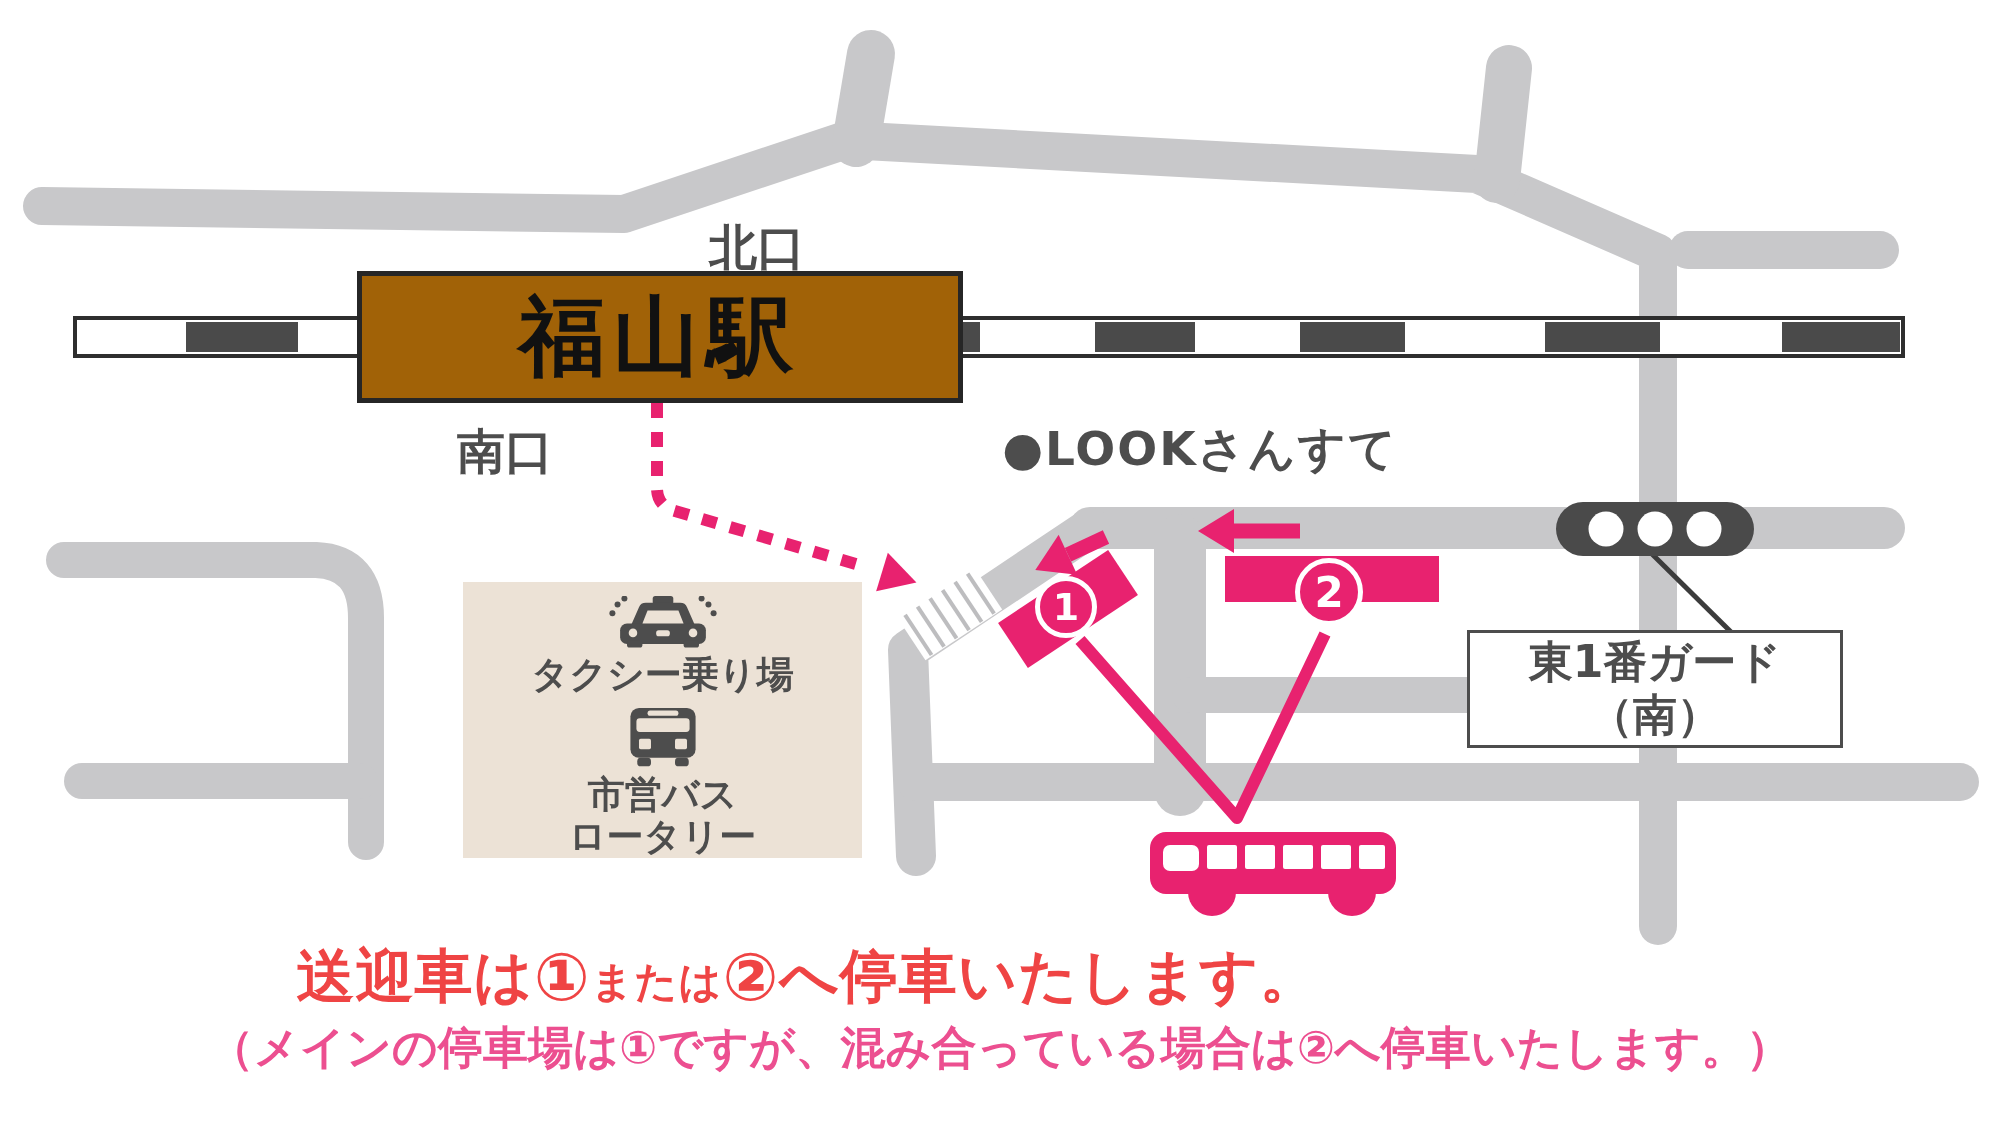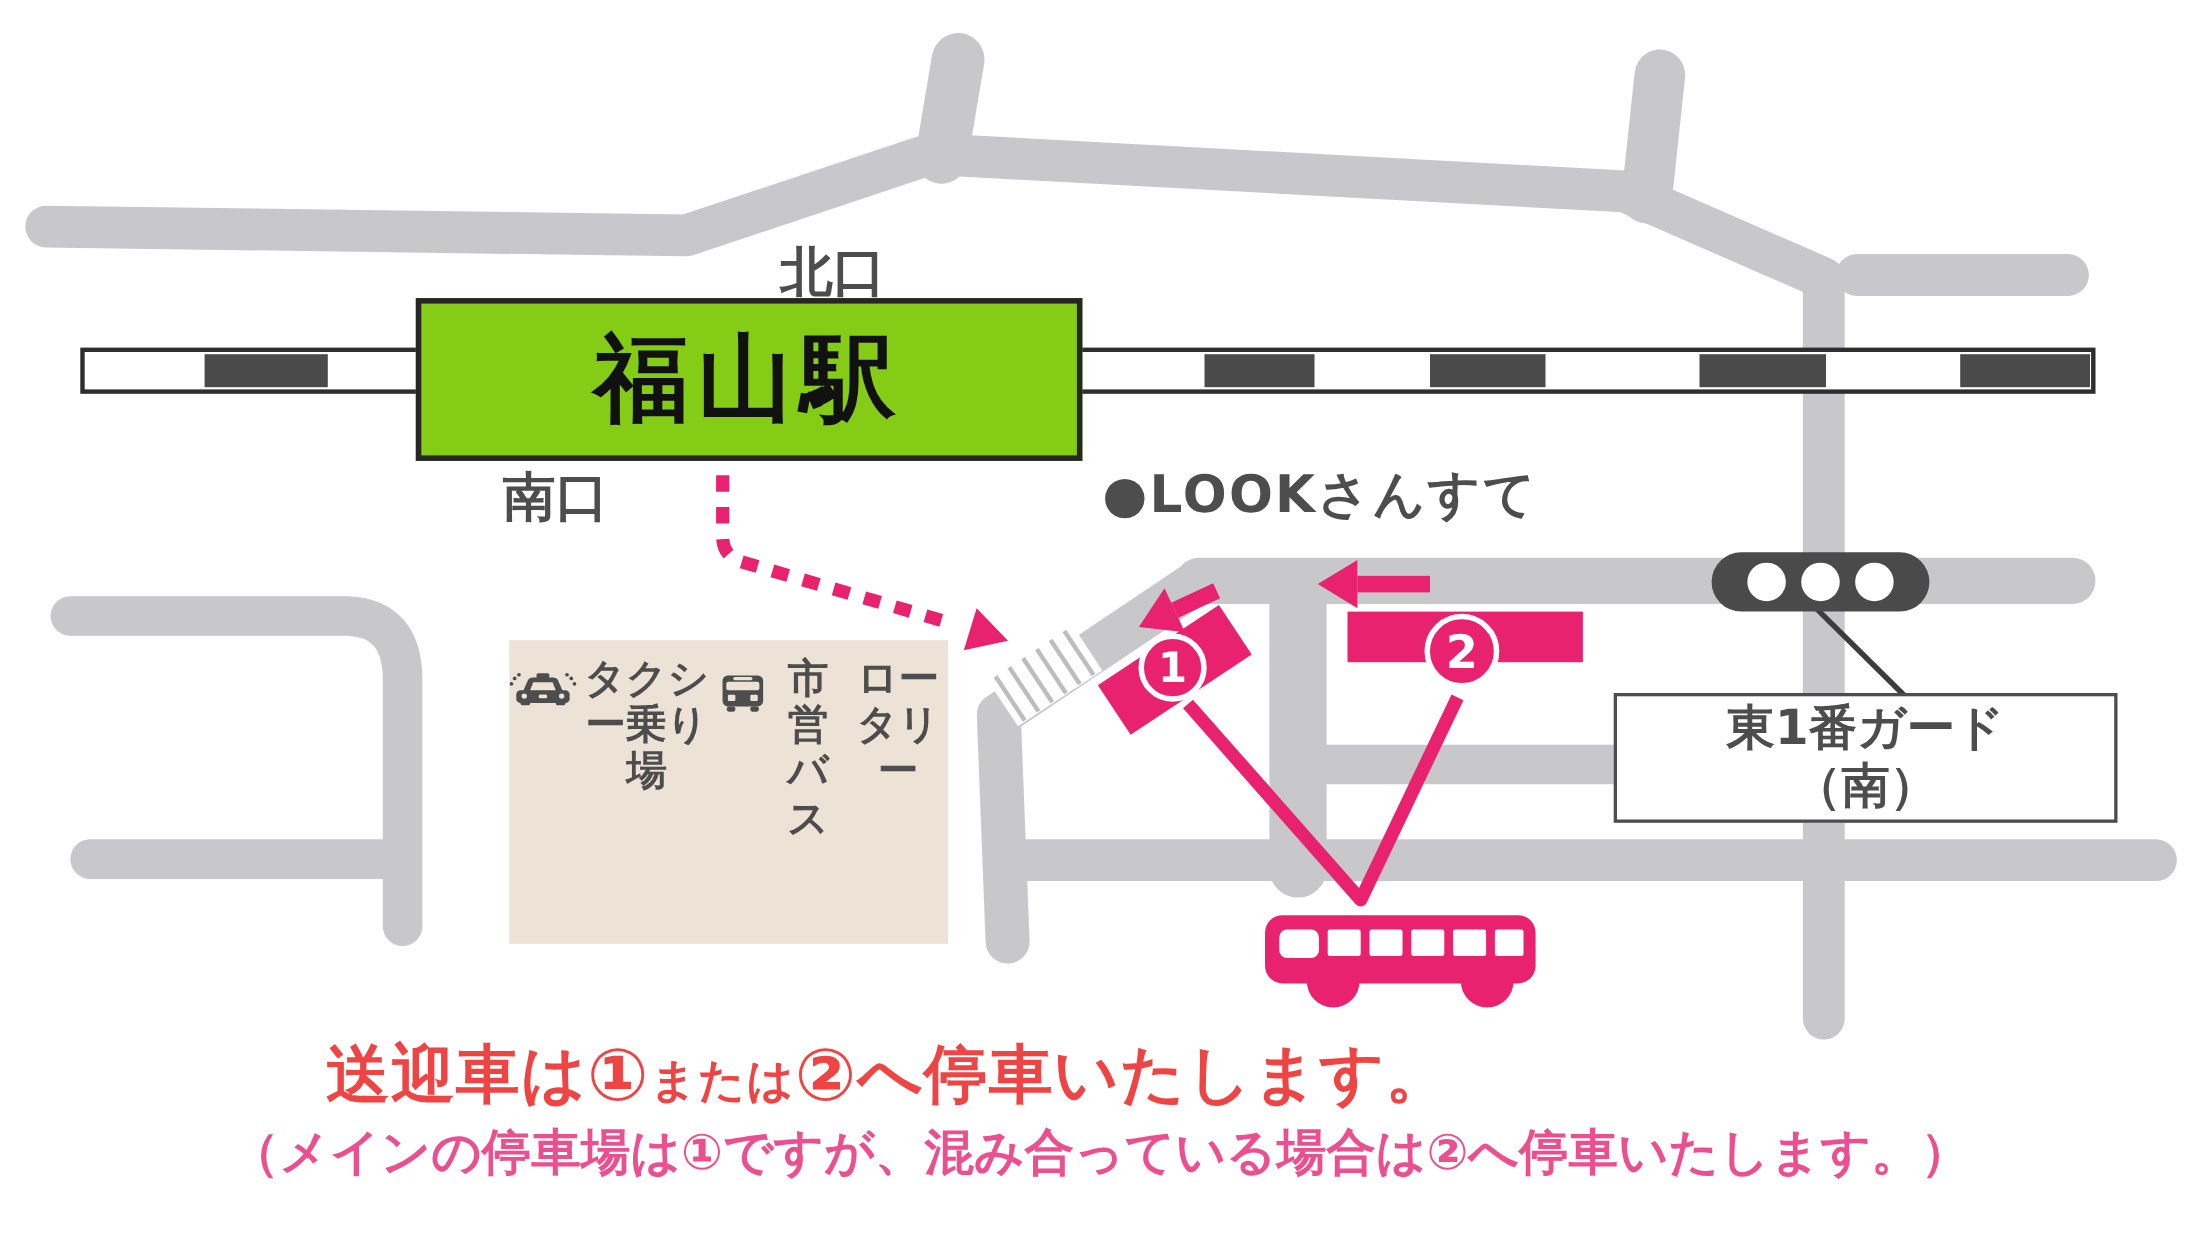--- a/index.html
+++ b/index.html
@@ -4,37 +4,37 @@
 <style>
   html,body{margin:0;padding:0;background:#fff;}
   .stage{
     position:relative;width:2000px;height:1125px;background:#ffffff;
     font-family:"DejaVu Sans",sans-serif;overflow:hidden;
   }
   svg{display:block;}
   .map-svg{position:absolute;left:0;top:0;}
   .label{position:absolute;color:#4d4d4d;font-weight:bold;white-space:nowrap;}
   .station-box{
-    position:absolute;left:378px;top:271px;width:606px;height:148px;
-    background:#84cc16;border:5px solid #262626;box-sizing:border-box;
+    position:absolute;left:357px;top:271px;width:606px;height:132px;
+    background:#a16207;border:5px solid #262626;box-sizing:border-box;
     display:flex;align-items:center;justify-content:center;
     font-size:86px;font-weight:bold;color:#111;letter-spacing:8px;
   }
   .north-exit{left:682px;top:216px;width:150px;text-align:center;font-size:48px;}
   .south-exit{left:425px;top:420px;width:160px;text-align:center;font-size:48px;}
   .look-label{left:1002px;top:418px;font-size:47px;letter-spacing:2px;}
   .guard-box{
-    position:absolute;left:1467px;top:630px;width:458px;height:118px;
+    position:absolute;left:1467px;top:630px;width:376px;height:118px;
     background:#fff;border:3px solid #4d4d4d;box-sizing:border-box;
     display:flex;flex-direction:column;align-items:center;justify-content:center;
     font-size:44px;font-weight:bold;color:#4d4d4d;line-height:1.2;
   }
   .beige-box{
     position:absolute;left:463px;top:582px;width:399px;height:276px;
-    background:#ece2d6;display:flex;
+    background:#ece2d6;display:flex;flex-direction:column;align-items:center;
     padding-top:14px;box-sizing:border-box;
   }
   .beige-box .txt{font-size:37px;font-weight:bold;color:#4d4d4d;line-height:1.14;text-align:center;}
   .beige-box .gap-s{height:6px;}
   .beige-box .gap-m{height:14px;}
   .stop-circle{
     position:absolute;border-radius:50%;background:#e8226f;border:5px solid #fff;
     box-sizing:border-box;color:#fff;font-weight:bold;
     display:flex;align-items:center;justify-content:center;
   }

